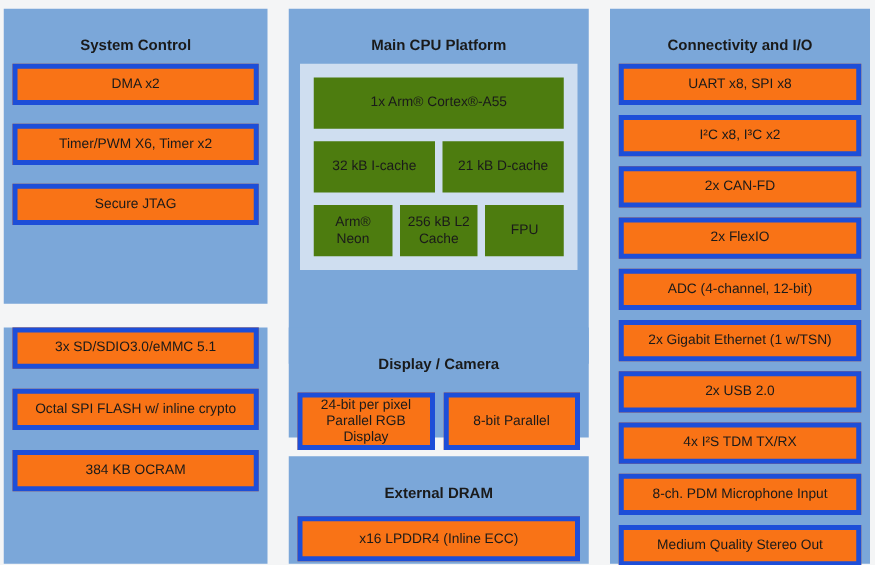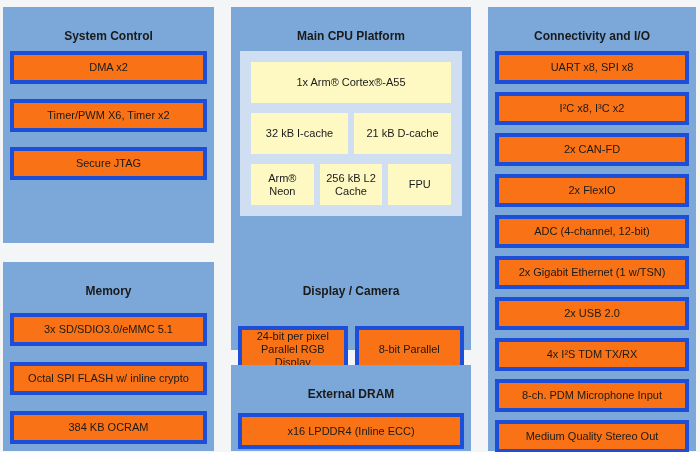--- a/index.html
+++ b/index.html
@@ -52,35 +52,35 @@
     margin: 0 9px;
     height: 165px;
     background: #cfdef0;
     box-sizing: border-box;
     padding: 11px;
     display: flex;
     flex-direction: column;
     gap: 10px;
   }
   .white-box {
-    background: #fef9c3;
+    background: #4d7c0f;
     display: flex;
     align-items: center;
     justify-content: center;
     text-align: center;
     font-size: 11px;
     line-height: 13px;
     flex: 1 1 0;
     box-sizing: border-box;
     padding: 0 3px;
   }
   .cpu-row { display: flex; gap: 6px; flex: 1 1 0; }
   
   #display-camera { left: 231px; top: 262px; width: 240px; height: 88px; }
-  #display-camera .block-title { margin-bottom: 28px; }
+  #display-camera .block-title { margin-bottom: 16px; }
   .dc-row { display: flex; gap: 7px; margin: 0 7px; height: 46px; }
   .dc-row .item { flex: 1 1 0; margin: 0; height: auto; }
   
   #external-dram { left: 231px; top: 365px; width: 240px; height: 86px; }
   #external-dram .block-title { margin-bottom: 12px; }
   #external-dram .item { height: 36px; }
   
   #connectivity { left: 488px; top: 7px; width: 208px; height: 444px; }
   #connectivity .block-title { margin-bottom: 8px; }
   #connectivity .item { height: 33px; margin-bottom: 8px; }
@@ -91,21 +91,20 @@
 <div>
 
   <section class="block" id="system-control">
     <div class="block-title">System Control</div>
     <div class="item">DMA x2</div>
     <div class="item">Timer/PWM X6, Timer x2</div>
     <div class="item">Secure JTAG</div>
   </section>
 
   <section class="block" id="memory">
-    <div class="block-title">Memory</div>
     <div class="item">3x SD/SDIO3.0/eMMC 5.1</div>
     <div class="item">Octal SPI FLASH w/ inline crypto</div>
     <div class="item">384 KB OCRAM</div>
   </section>
 
   <section class="block" id="main-cpu">
     <div class="block-title">Main CPU Platform</div>
     <div class="cpu-panel">
       <div class="white-box">1x Arm® Cortex®-A55</div>
       <div class="cpu-row">

